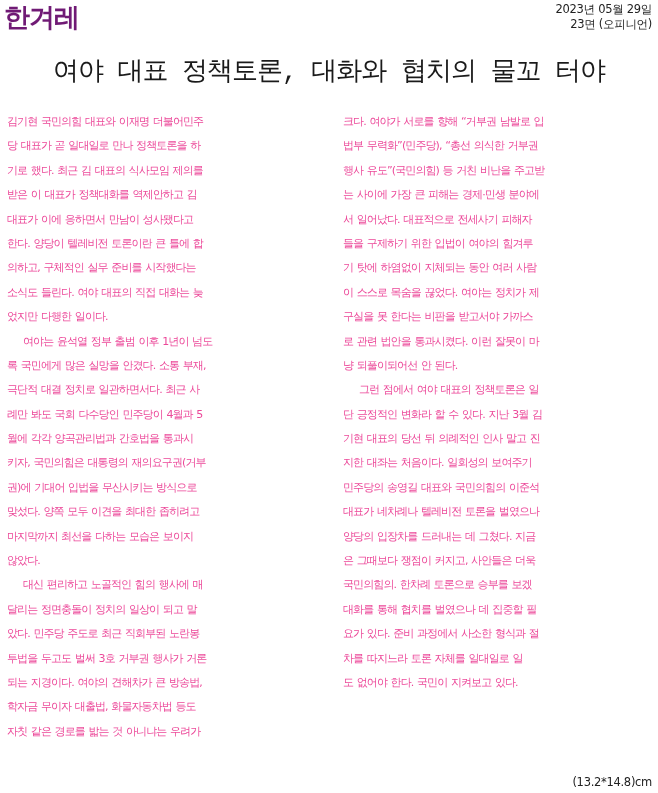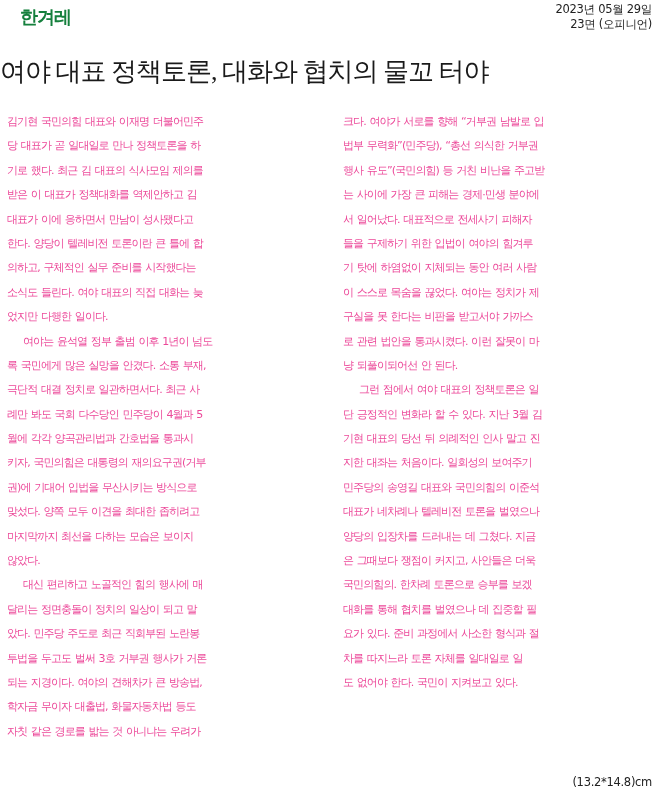--- a/index.html
+++ b/index.html
@@ -1,33 +1,33 @@
 <!DOCTYPE html>
 <html><head>
 <meta charset="utf-8">
 <style>
   html, body { margin: 0; padding: 0; background: #ffffff; }
   body {
     width: 658px; height: 793px; position: relative; overflow: hidden;
     font-family: "DejaVu Sans", sans-serif; color: #1a1a1a;
   }
   .masthead {
-    position: absolute; left: 20px; top: 0px;
+    position: absolute; left: 4px; top: 0px;
     font-family: "DejaVu Sans", sans-serif; font-weight: bold;
-    font-size: 18px; letter-spacing: -1px; color: #15803d;
+    font-size: 26px; letter-spacing: -1px; color: #701a75;
     line-height: 34px;
   }
   .meta {
     position: absolute; right: 6px; top: 2px; text-align: right;
     font-family: "DejaVu Sans", sans-serif; font-size: 11.5px; line-height: 15px;
     color: #222; letter-spacing: -0.3px;
   }
   .headline {
-    position: absolute; left: 0; right: 0; top: 36px; text-align: left;
-    font-family: Liberation Serif, serif; font-size: 26px; line-height: 38px;
+    position: absolute; left: 0; right: 0; top: 36px; text-align: center;
+    font-family: Liberation Mono, monospace; font-size: 26px; line-height: 38px;
     color: #1a1a1a; letter-spacing: -1px; font-weight: normal;
   }
   .columns {
     position: absolute; top: 110px; left: 7px; width: 648px; height: 660px;
   }
   .col {
     position: absolute; top: 0; width: 310px;
   }
   .col.left { left: 0; }
   .col.right { left: 336px; }

